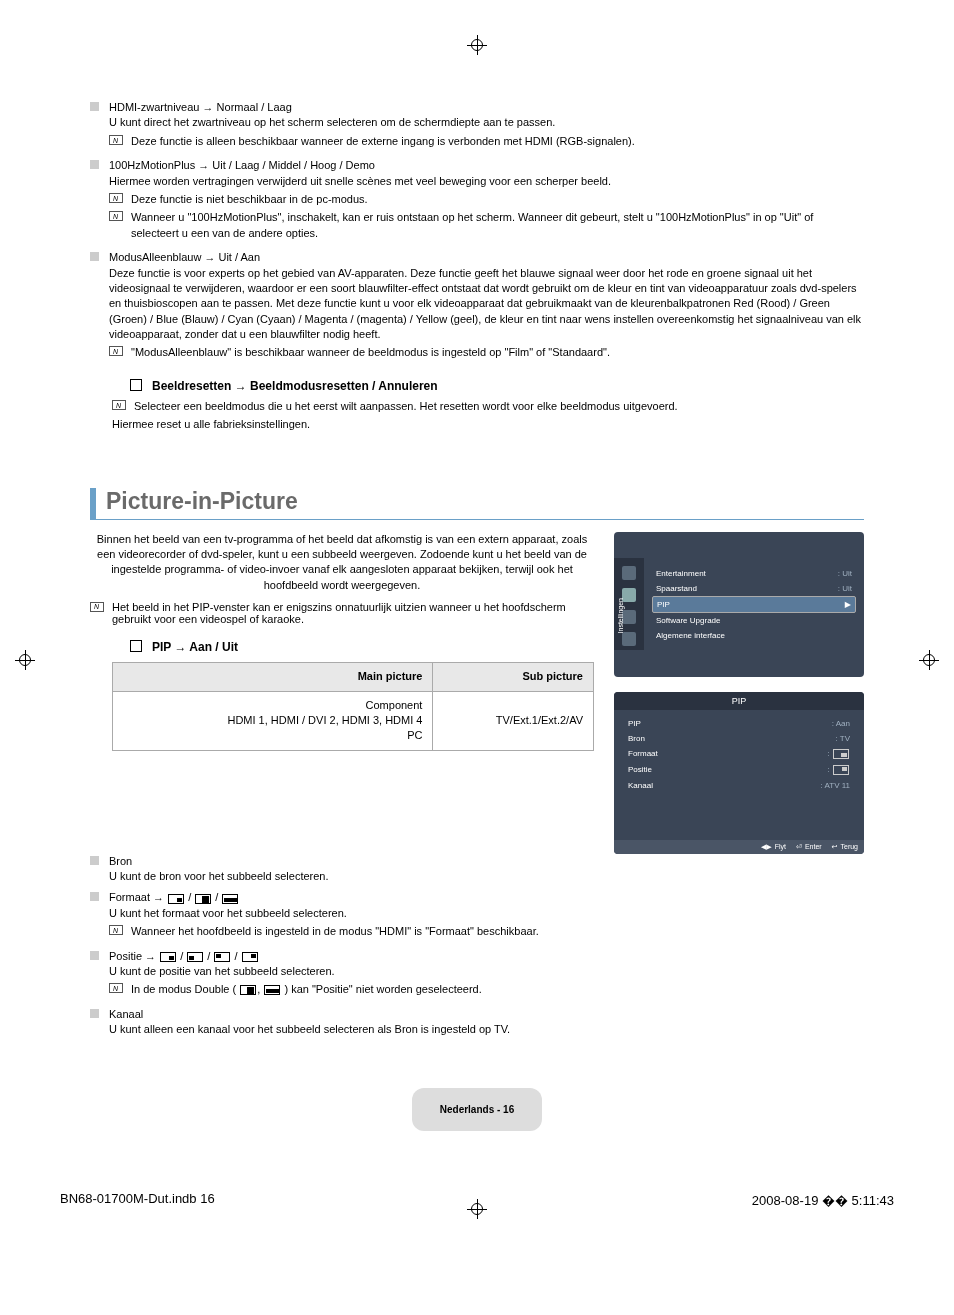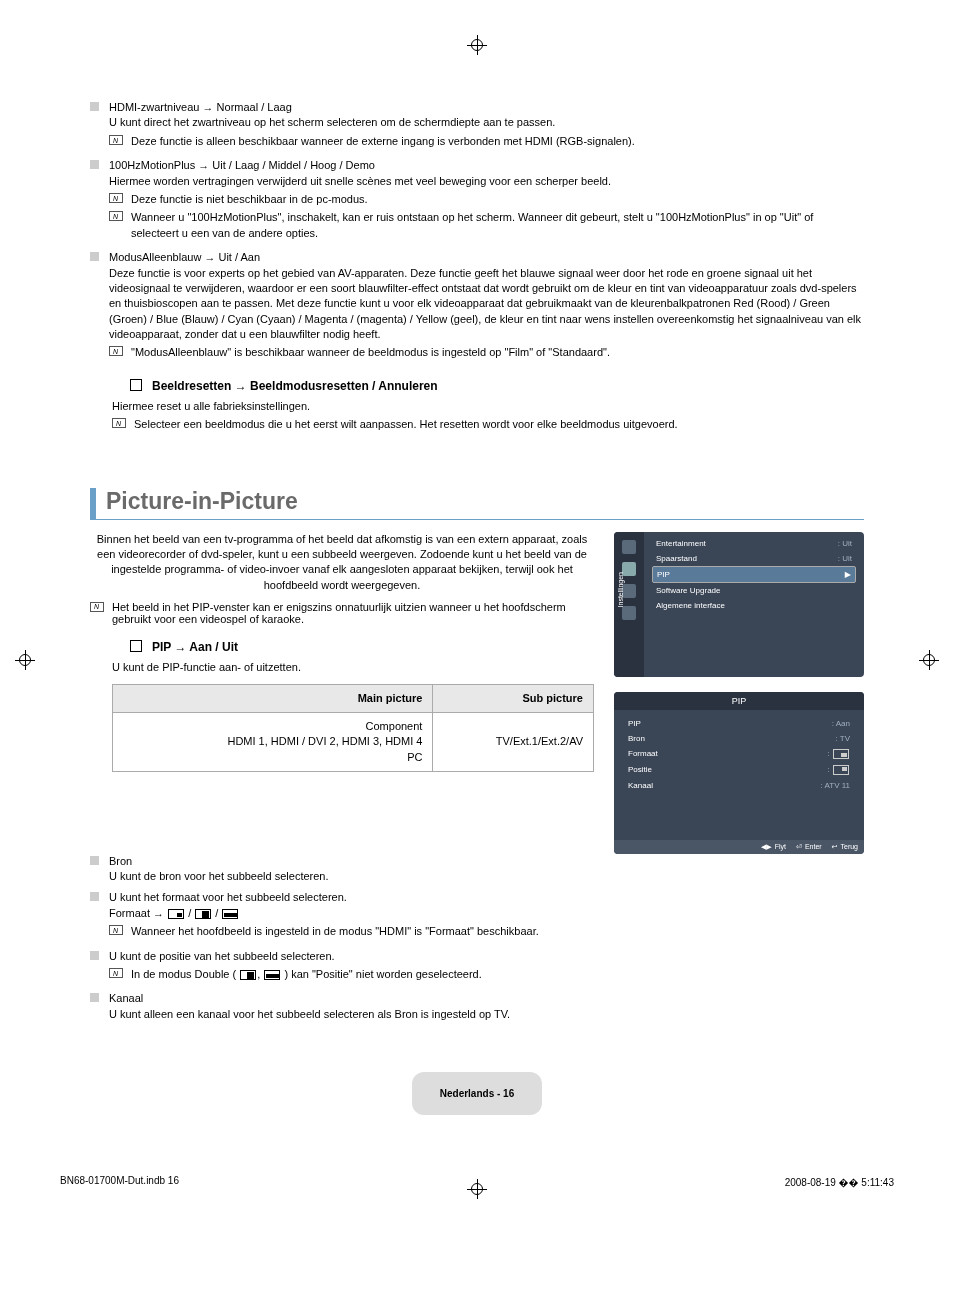--- a/index.html
+++ b/index.html
@@ -193,20 +193,21 @@
       background: #3a4556;
       color: #fff;
       font-size: 8px;
       border-radius: 4px;
       overflow: hidden;
       margin-bottom: 15px;
     }
     .tv-menu-body {
       display: flex;
       min-height: 145px;
+      align-items: center;
     }
     .tv-sidebar {
       width: 30px;
       background: #2a3240;
       display: flex;
       flex-direction: column;
       align-items: center;
       padding-top: 4px;
       position: relative;
     }
@@ -295,21 +296,21 @@
       background: #ddd;
       border-radius: 12px;
       text-align: center;
       padding: 16px 0;
       font-size: 10px;
       font-weight: bold;
     }
     .footer-meta {
       display: flex;
       justify-content: space-between;
-      font-size: 10px;
+      font-size: 13px;
       color: #000;
       margin-top: 60px;
       padding: 0 5px;
     }
     .format-icon {
       display: inline-block;
       width: 16px;
       height: 10px;
       border: 1px solid #000;
       vertical-align: middle;
@@ -391,41 +392,40 @@
         <div class="icon-note"></div>
         <div>"ModusAlleenblauw" is beschikbaar wanneer de beeldmodus is ingesteld op "Film" of "Standaard".</div>
       </div>
     </div>
   </div>
 
   <div class="sub-section">
     <div class="checkbox-icon"></div>
     <div class="sub-section-title">Beeldresetten → Beeldmodusresetten / Annuleren</div>
   </div>
-  <div class="indent">Hiermee reset u alle fabrieksinstellingen.</div>
   <div class="indent sub-item">
     <div class="icon-note"></div>
     <div>Selecteer een beeldmodus die u het eerst wilt aanpassen. Het resetten wordt voor elke beeldmodus uitgevoerd.</div>
   </div>
+  <div class="indent">Hiermee reset u alle fabrieksinstellingen.</div>
 
   <h2 class="section-title">Picture-in-Picture</h2>
 
   <div class="two-col">
     <div class="left-col">
       <div style="line-height:1.4;text-align:center;">Binnen het beeld van een tv-programma of het beeld dat afkomstig is van een extern apparaat, zoals een videorecorder of dvd-speler, kunt u een subbeeld weergeven. Zodoende kunt u het beeld van de ingestelde programma- of video-invoer vanaf elk aangesloten apparaat bekijken, terwijl ook het hoofdbeeld wordt weergegeven.</div>
       <div class="sub-item" style="margin-top:8px;">
         <div class="icon-note"></div>
         <div>Het beeld in het PIP-venster kan er enigszins onnatuurlijk uitzien wanneer u het hoofdscherm gebruikt voor een videospel of karaoke.</div>
       </div>
 
       <div class="sub-section">
         <div class="checkbox-icon"></div>
         <div class="sub-section-title">PIP → Aan / Uit</div>
       </div>
-      <div class="indent">U kunt de PIP-functie aan- of uitzetten.</div>
 
       <div class="indent">
         <table class="data-table">
           <thead>
             <tr>
               <th>Main picture</th>
               <th>Sub picture</th>
             </tr>
           </thead>
           <tbody>
@@ -524,37 +524,44 @@
     <div class="bullet-square"></div>
     <div class="bullet-content">
       <div>Bron</div>
       <div>U kunt de bron voor het subbeeld selecteren.</div>
     </div>
   </div>
 
   <div class="bullet-item">
     <div class="bullet-square"></div>
     <div class="bullet-content">
-      <div>U kunt het formaat voor het subbeeld selecteren.</div>
       <div>
         <span>Formaat → </span>
         <span class="format-icon"><span class="format-icon-inner" style="width:5px;height:4px;right:1px;bottom:1px;"></span></span> /
         <span class="format-icon"><span class="format-icon-inner" style="width:7px;height:8px;right:1px;top:1px;"></span></span> /
         <span class="format-icon"><span class="format-icon-inner" style="width:14px;height:4px;left:1px;bottom:1px;"></span></span>
       </div>
+      <div>U kunt het formaat voor het subbeeld selecteren.</div>
       <div class="sub-item">
         <div class="icon-note"></div>
         <div>Wanneer het hoofdbeeld is ingesteld in de modus "HDMI" is "Formaat" beschikbaar.</div>
       </div>
     </div>
   </div>
 
   <div class="bullet-item">
     <div class="bullet-square"></div>
     <div class="bullet-content">
+      <div>
+        <span>Positie → </span>
+        <span class="pos-icon"><span class="pos-dot" style="right:1px;bottom:1px;"></span></span> /
+        <span class="pos-icon"><span class="pos-dot" style="left:1px;bottom:1px;"></span></span> /
+        <span class="pos-icon"><span class="pos-dot" style="left:1px;top:1px;"></span></span> /
+        <span class="pos-icon"><span class="pos-dot" style="right:1px;top:1px;"></span></span>
+      </div>
       <div>U kunt de positie van het subbeeld selecteren.</div>
       <div class="sub-item">
         <div class="icon-note"></div>
         <div>
           <span>In de modus Double ( </span>
           <span class="format-icon"><span class="format-icon-inner" style="width:7px;height:8px;right:1px;top:1px;"></span></span>,
           <span class="format-icon"><span class="format-icon-inner" style="width:14px;height:4px;left:1px;bottom:1px;"></span></span>
           <span> ) kan "Positie" niet worden geselecteerd.</span>
         </div>
       </div>

